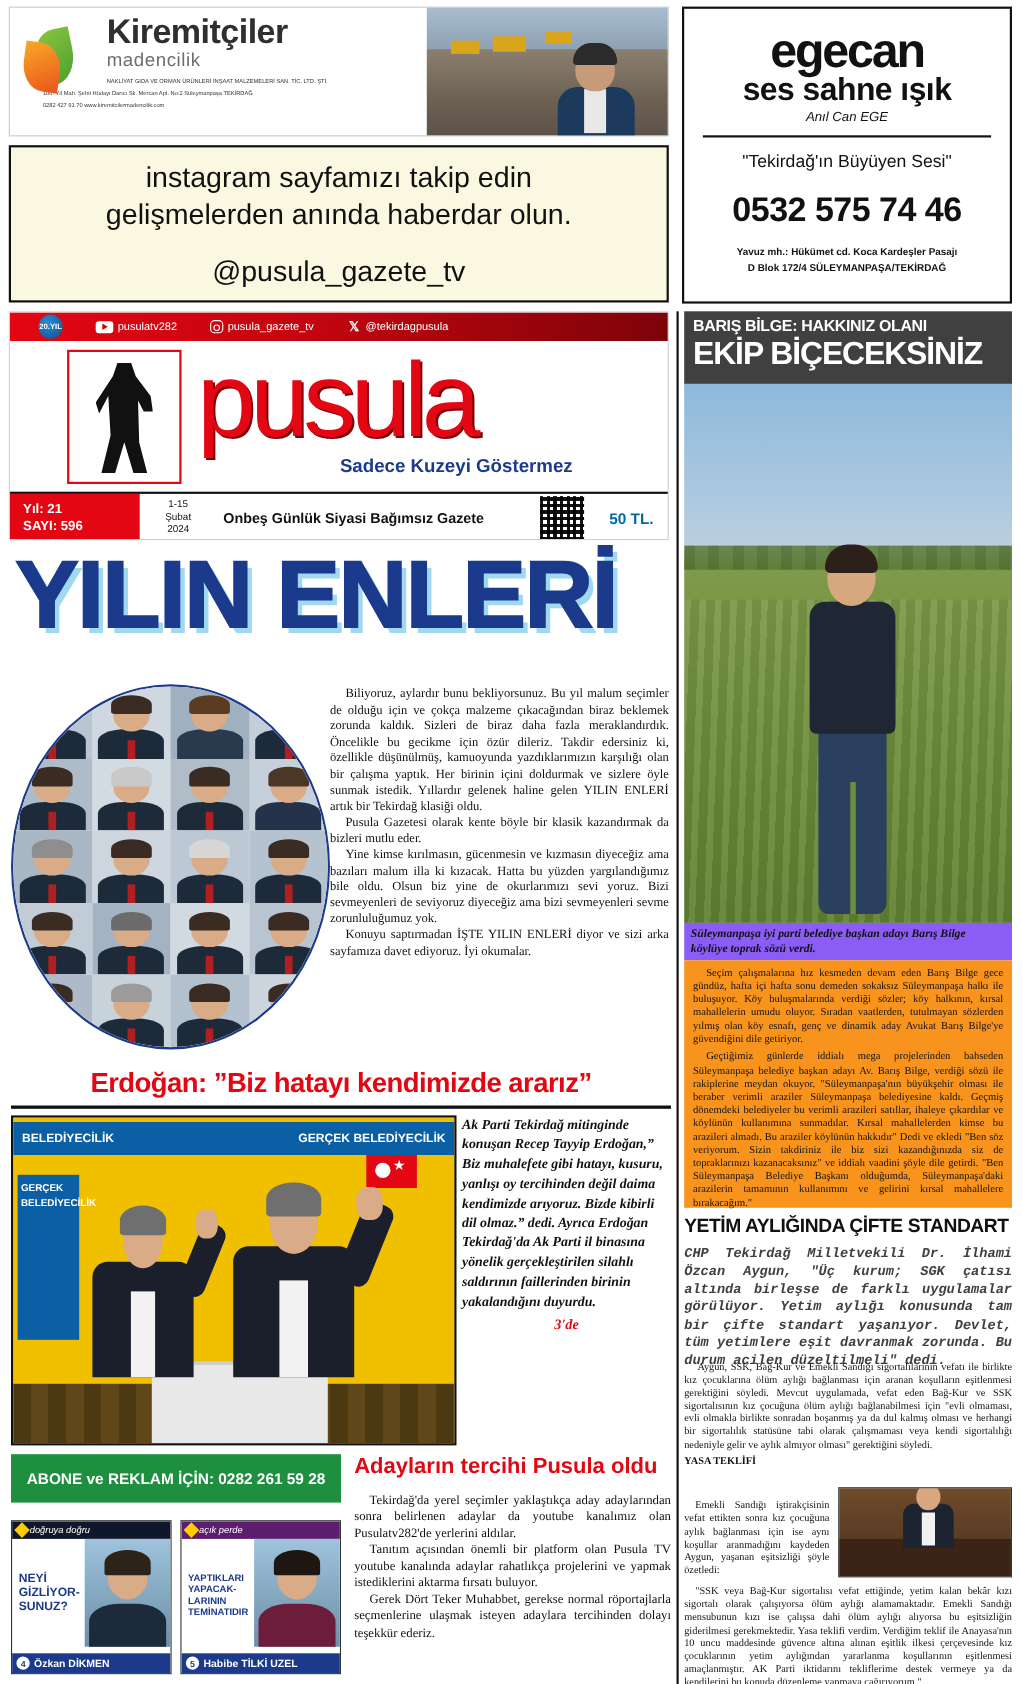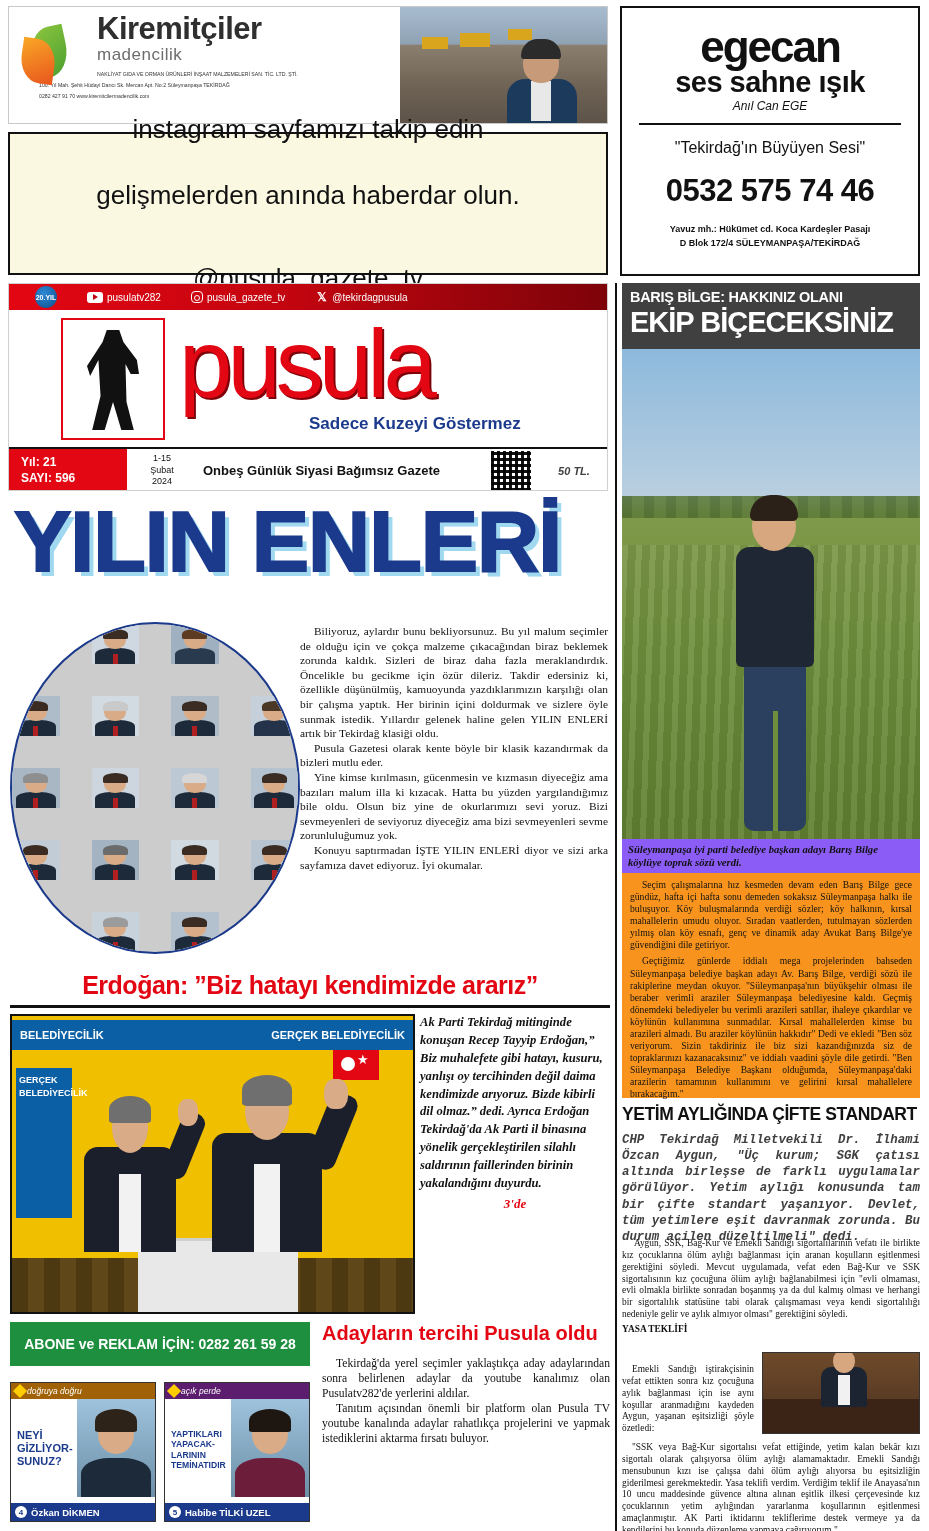--- a/index.html
+++ b/index.html
@@ -8,21 +8,21 @@
     width: 929px;
     height: 1531px;
     background: #ffffff;
     font-family: "Liberation Serif", serif;
     position: relative;
     overflow: hidden;
   }
   .page { position: relative; width: 929px; height: 1531px; }
 
   
-  .abs { position: absolute; gap: 32px; }
+  .abs { position: absolute; }
 
   
   #ad-kiremitciler {
     left: 8px; top: 6px; width: 600px; height: 118px;
     border: 1px solid #c9c9c9; background: #fff; display:flex;
   }
   #ad-kiremitciler .logo-area { width: 380px; padding: 6px 4px 4px 10px; position: relative; }
   .leaf {
     width: 58px; height: 60px; position: absolute; left: 12px; top: 18px;
   }
@@ -175,21 +175,21 @@
   .mast-foot .desc {
     flex:1; font-family:"Liberation Sans", sans-serif; font-weight:bold;
     font-size:13px; color:#111; text-align:left; padding-left: 6px;
   }
   .qr { width: 40px; height: 40px; background:
      repeating-linear-gradient(90deg,#111 0 3px,#fff 3px 6px),
      repeating-linear-gradient(0deg,#111 0 3px,transparent 3px 6px);
      background-blend-mode: multiply; margin-right: 8px; }
   .mast-foot .price {
     width: 70px; font-family:"Liberation Sans", sans-serif; font-weight:bold;
-    font-size:11px; color:#404040; text-align:center;font-style:italic;
+    font-size:14px; color:#0369a1; text-align:center;
   }
 
   
   #headline-yilin {
     left: 14px; top: 498px; width: 596px; height: 110px;
     font-family:"Liberation Sans", sans-serif; font-weight:bold;
     font-size: 86px; letter-spacing:-1px; line-height:1;
     color:#1b3a8c;
     -webkit-text-stroke: 2px #1b3a8c;
     text-shadow: 5px 5px 0 #9fd8ef, 7px 7px 0 #ffffff;
@@ -289,21 +289,21 @@
     background:#1d8f3e; color:#fff; display:flex; align-items:center; justify-content:center;
     font-family:"Liberation Sans", sans-serif; font-weight:bold; font-size: 14px;
   }
 
   
   #promo-cards { left: 10px; top: 1382px; width: 300px; height: 140px; display:flex; gap: 8px; }
   .promo {
     width: 146px; height: 140px; border: 1px solid #333; position:relative; overflow:hidden; background:#fff;
   }
   .promo .bar {
-    height: 16px; background:#a16207; color:#fff; font-family:"Liberation Sans", sans-serif;
+    height: 16px; background:#0f172a; color:#fff; font-family:"Liberation Sans", sans-serif;
     font-size: 8.5px; display:flex; align-items:center; padding-left: 16px; font-style: italic;
   }
   .promo.p2 .bar { background:#5c1d6e; }
   .promo .pencil { position:absolute; left:4px; top:3px; width:10px; height:10px; background:#ffcc00; transform: rotate(45deg); }
   .promo .photo {
     position:absolute; right:0; top:16px; width: 78px; height: 98px;
     background: linear-gradient(#9fc3dd, #6d8fa8);
   }
   .promo .photo .h { position:absolute; left:50%; top:16%; width:46%; height:40%; margin-left:-23%; border-radius:50%; background:#d9ab86;}
   .promo .photo .hr { position:absolute; left:50%; top:10%; width:54%; height:24%; margin-left:-27%; border-radius:50% 50% 8% 8%; background:#2e2319;}
@@ -725,20 +725,21 @@
       <div class="qtext">YAPTIKLARI YAPACAK-LARININ TEMİNATIDIR</div>
       <div class="namebar">Habibe TİLKİ UZEL</div>
       <div class="numdot">5</div>
     </div>
   </div>
 
   <div class="abs" id="adaylar-head">Adayların tercihi Pusula oldu</div>
   <div class="abs" id="adaylar-body">
     <p>Tekirdağ'da yerel seçimler yaklaştıkça aday adaylarından sonra belirlenen adaylar da youtube kanalımız olan Pusulatv282'de yerlerini aldılar.</p>
     <p>Tanıtım açısından önemli bir platform olan Pusula TV youtube kanalında adaylar rahatlıkça projelerini ve yapmak istediklerini aktarma fırsatı buluyor.</p>
+    <p>Gerek Dört Teker Muhabbet, gerekse normal röportajlarla seçmenlerine ulaşmak isteyen adaylara tercihinden dolayı teşekkür ederiz.</p>
   </div>
 
   <div class="abs" id="baris-header">
     <div class="k">BARIŞ BİLGE: HAKKINIZ OLANI</div>
     <div class="m">EKİP BİÇECEKSİNİZ</div>
   </div>
 
   <div class="abs" id="baris-photo">
     <div class="horizon-trees"></div>
     <div class="field-lines"></div>

